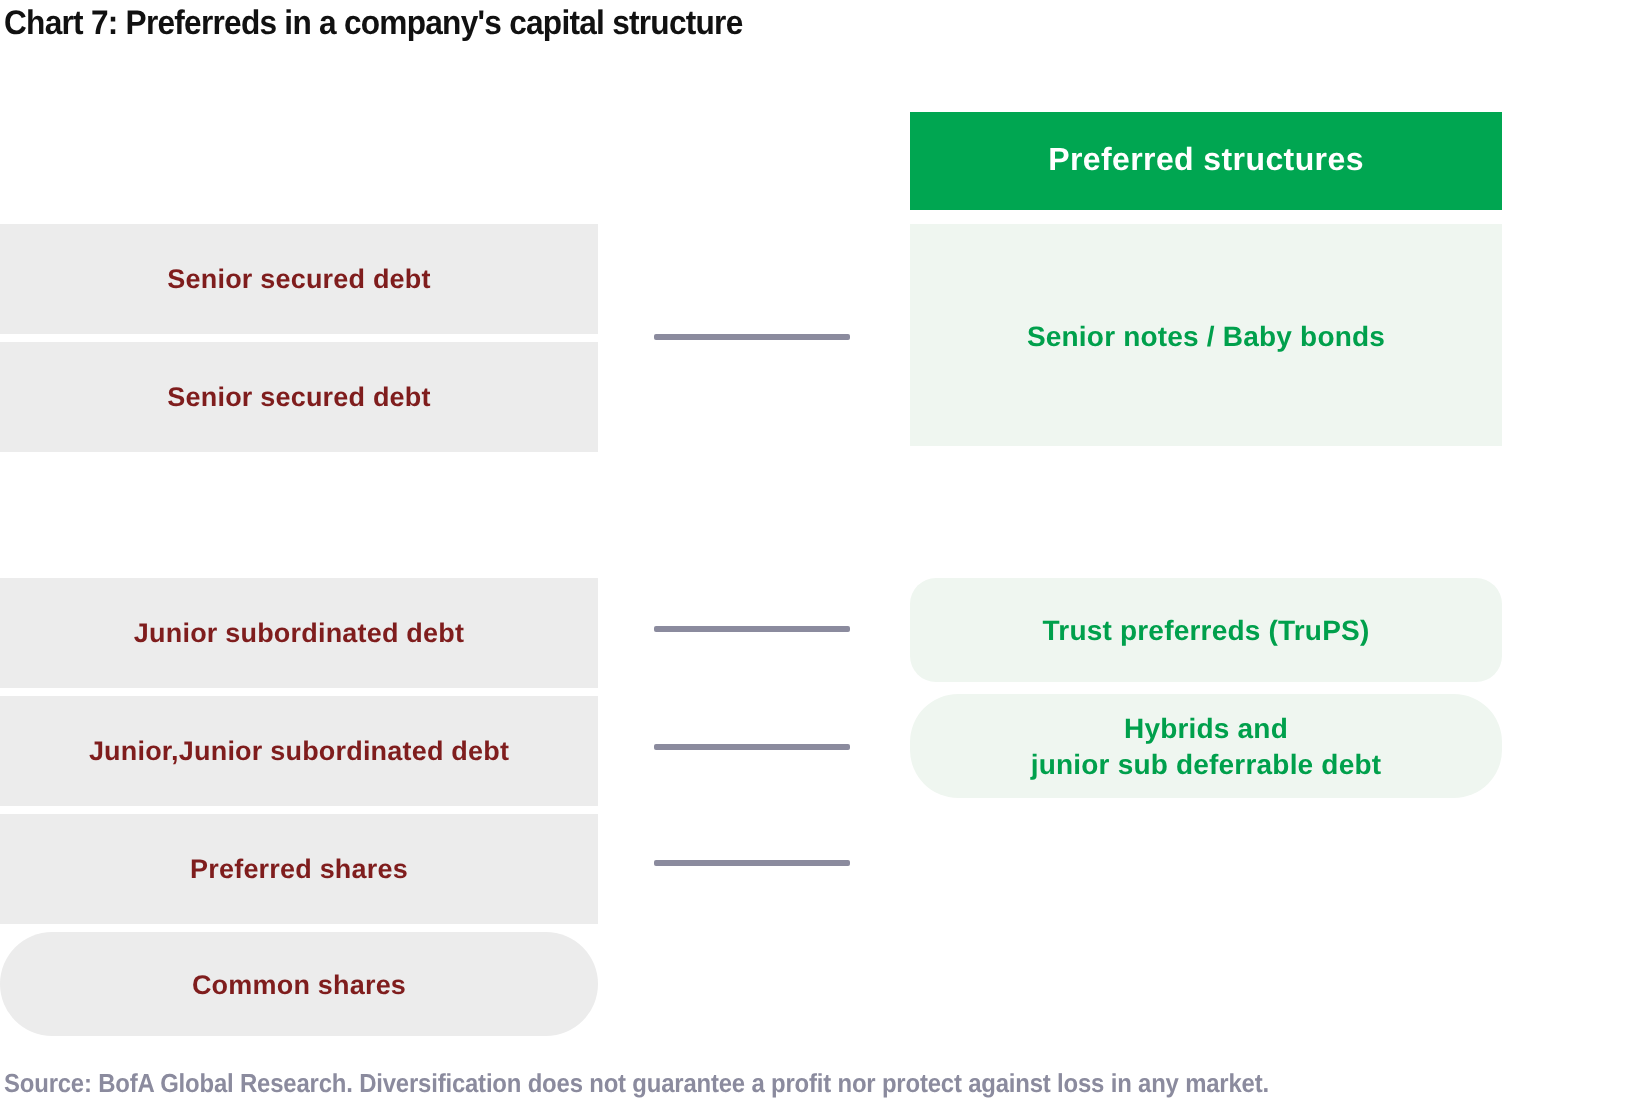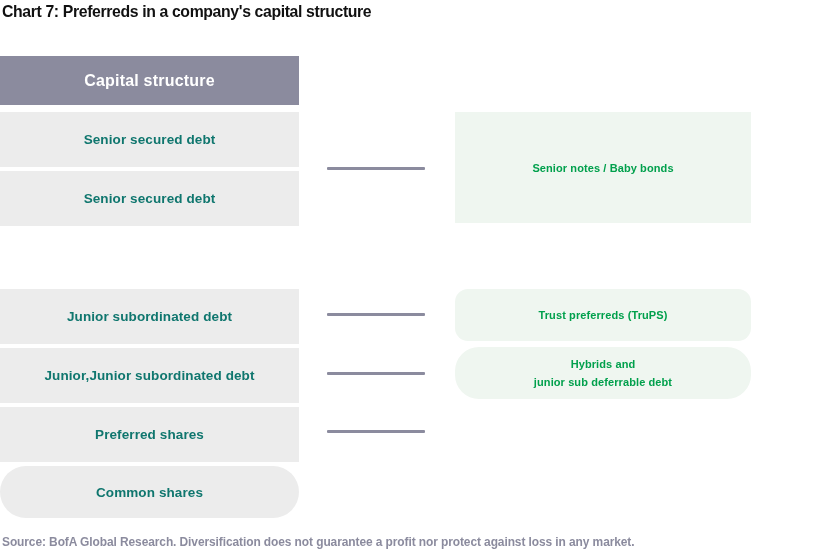--- a/index.html
+++ b/index.html
@@ -75,37 +75,37 @@
     position: absolute;
     left: 0;
     width: 299px;
     background: #ECECEC;
     display: flex;
     align-items: center;
     justify-content: center;
     text-align: center;
     font-size: 13.5px;
     font-weight: bold;
-    color: #0f766e;
+    color: #7f1d1d;
     line-height: 17px;
     letter-spacing: 0.1px;
   }
 
   
   .rbox {
     box-sizing: border-box;
     position: absolute;
     left: 0;
     width: 296px;
     background: #EFF6F0;
     display: flex;
     align-items: center;
     justify-content: center;
     text-align: center;
-    font-size: 11px;
+    font-size: 14px;
     font-weight: bold;
     color: #00A04C;
     line-height: 18px;
     letter-spacing: 0.1px;
   }
 
   
   .connector {
     position: absolute;
     left: 327px;
@@ -130,23 +130,20 @@
     white-space: nowrap;
   }
 </style>
 </head>
 <body>
 
 <div id="chart-root">
 
   <div class="chart-title">Chart 7: Preferreds in a company's capital structure</div>
 
-  <div class="col" id="left-column">
-    <div class="col-header" id="left-header">Capital structure</div>
-  </div>
 
   <div class="lrow" style="top:112px;  height:55px;">
     <span>Senior secured debt</span>
   </div>
   <div class="lrow" style="top:171px;  height:55px;">
     <span>Senior secured debt</span>
   </div>
   <div class="lrow" style="top:289px;  height:55px;">
     <span>Junior subordinated debt</span>
   </div>
@@ -154,20 +151,23 @@
     <span>Junior,</span>
     <span>Junior subordinated debt</span>
   </div>
   <div class="lrow" style="top:407px;  height:55px;">
     <span>Preferred shares</span>
   </div>
   <div class="lrow" style="top:466px;  height:52px;border-radius:26px;">
     <span>Common shares</span>
   </div>
 
+  <div class="col" id="right-column">
+    <div class="col-header" id="right-header">Preferred structures</div>
+  </div>
 
   <div class="rbox" style="left:455px; top:112px; height:111px;">
     <span>Senior notes / Baby bonds</span>
   </div>
   <div class="rbox" style="left:455px; top:289px; height:52px;border-radius:13px;">
     <span>Trust preferreds (TruPS)</span>
   </div>
   <div class="rbox" style="left:455px; top:347px; height:52px; flex-direction:column;border-radius:24px;">
     <span>Hybrids and</span>
     <span>junior sub deferrable debt</span>

